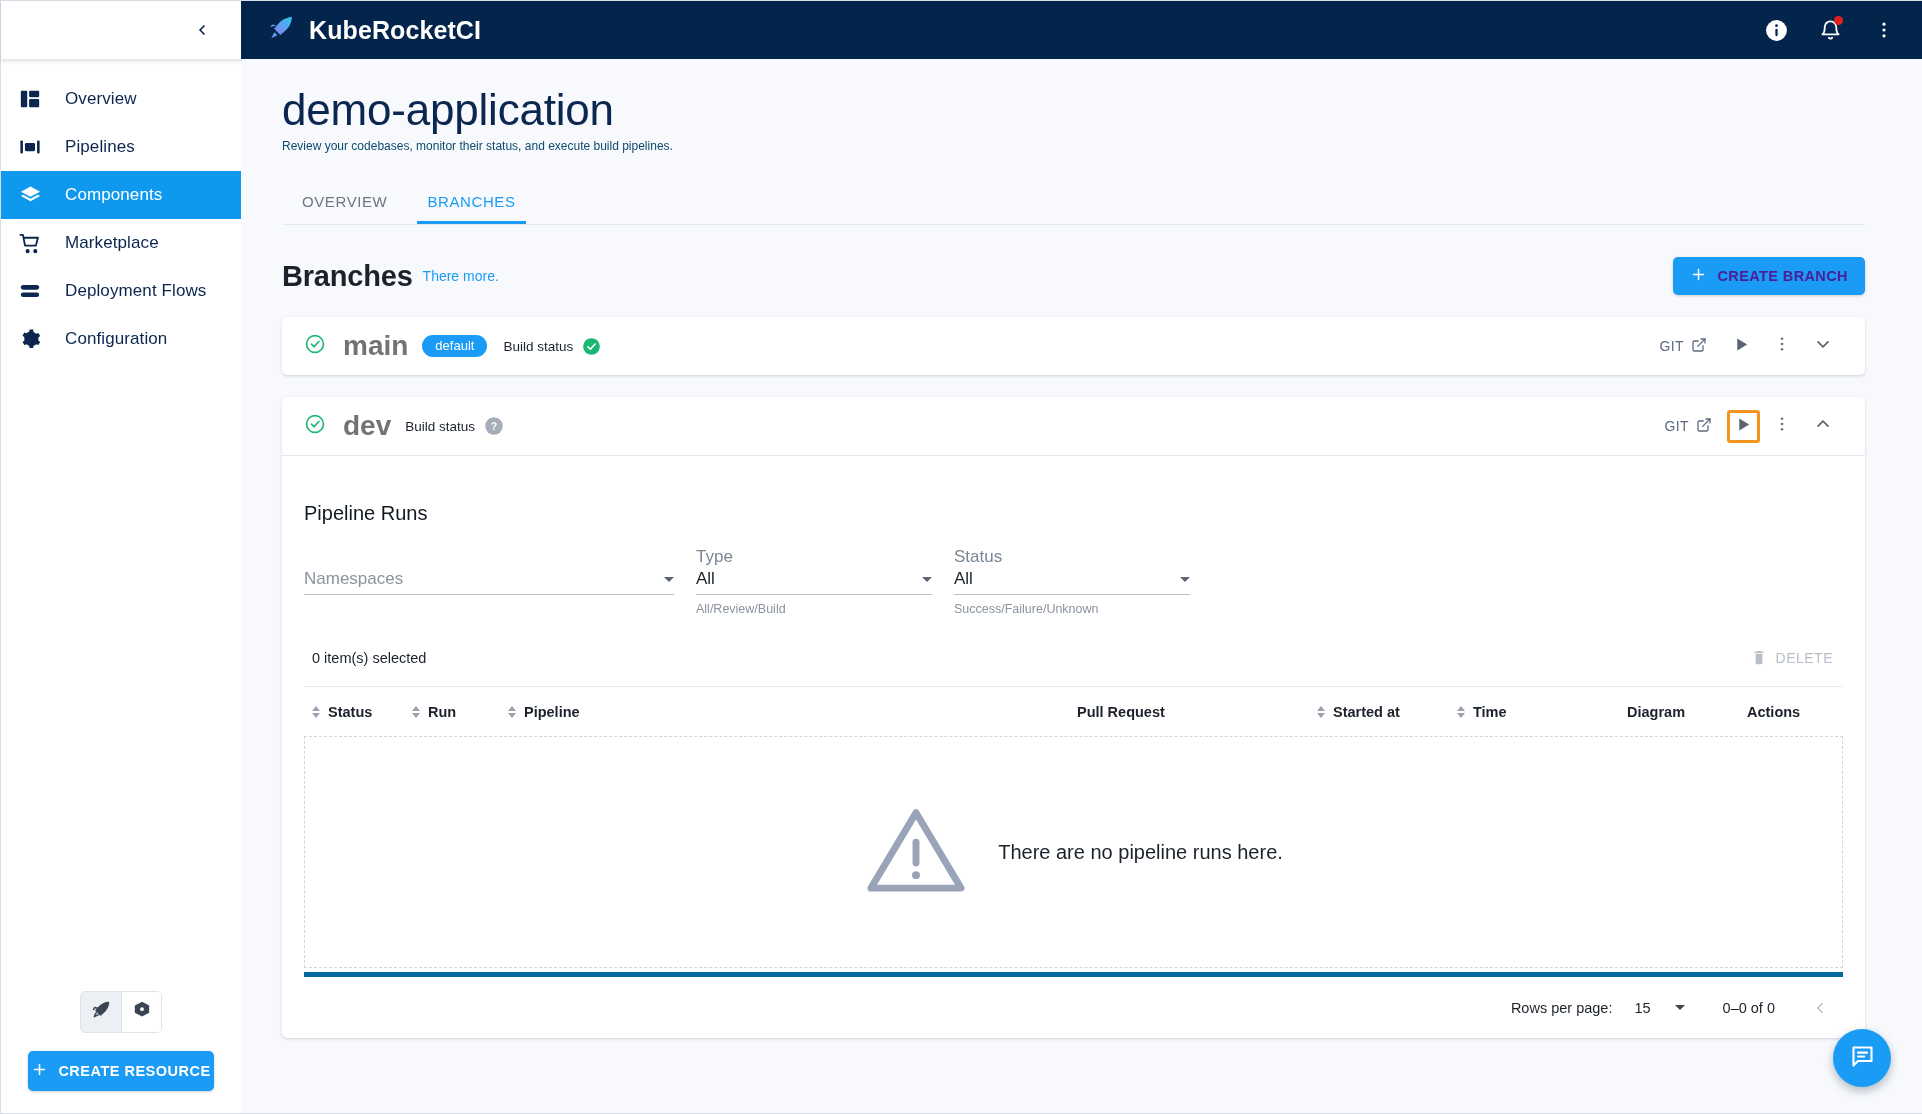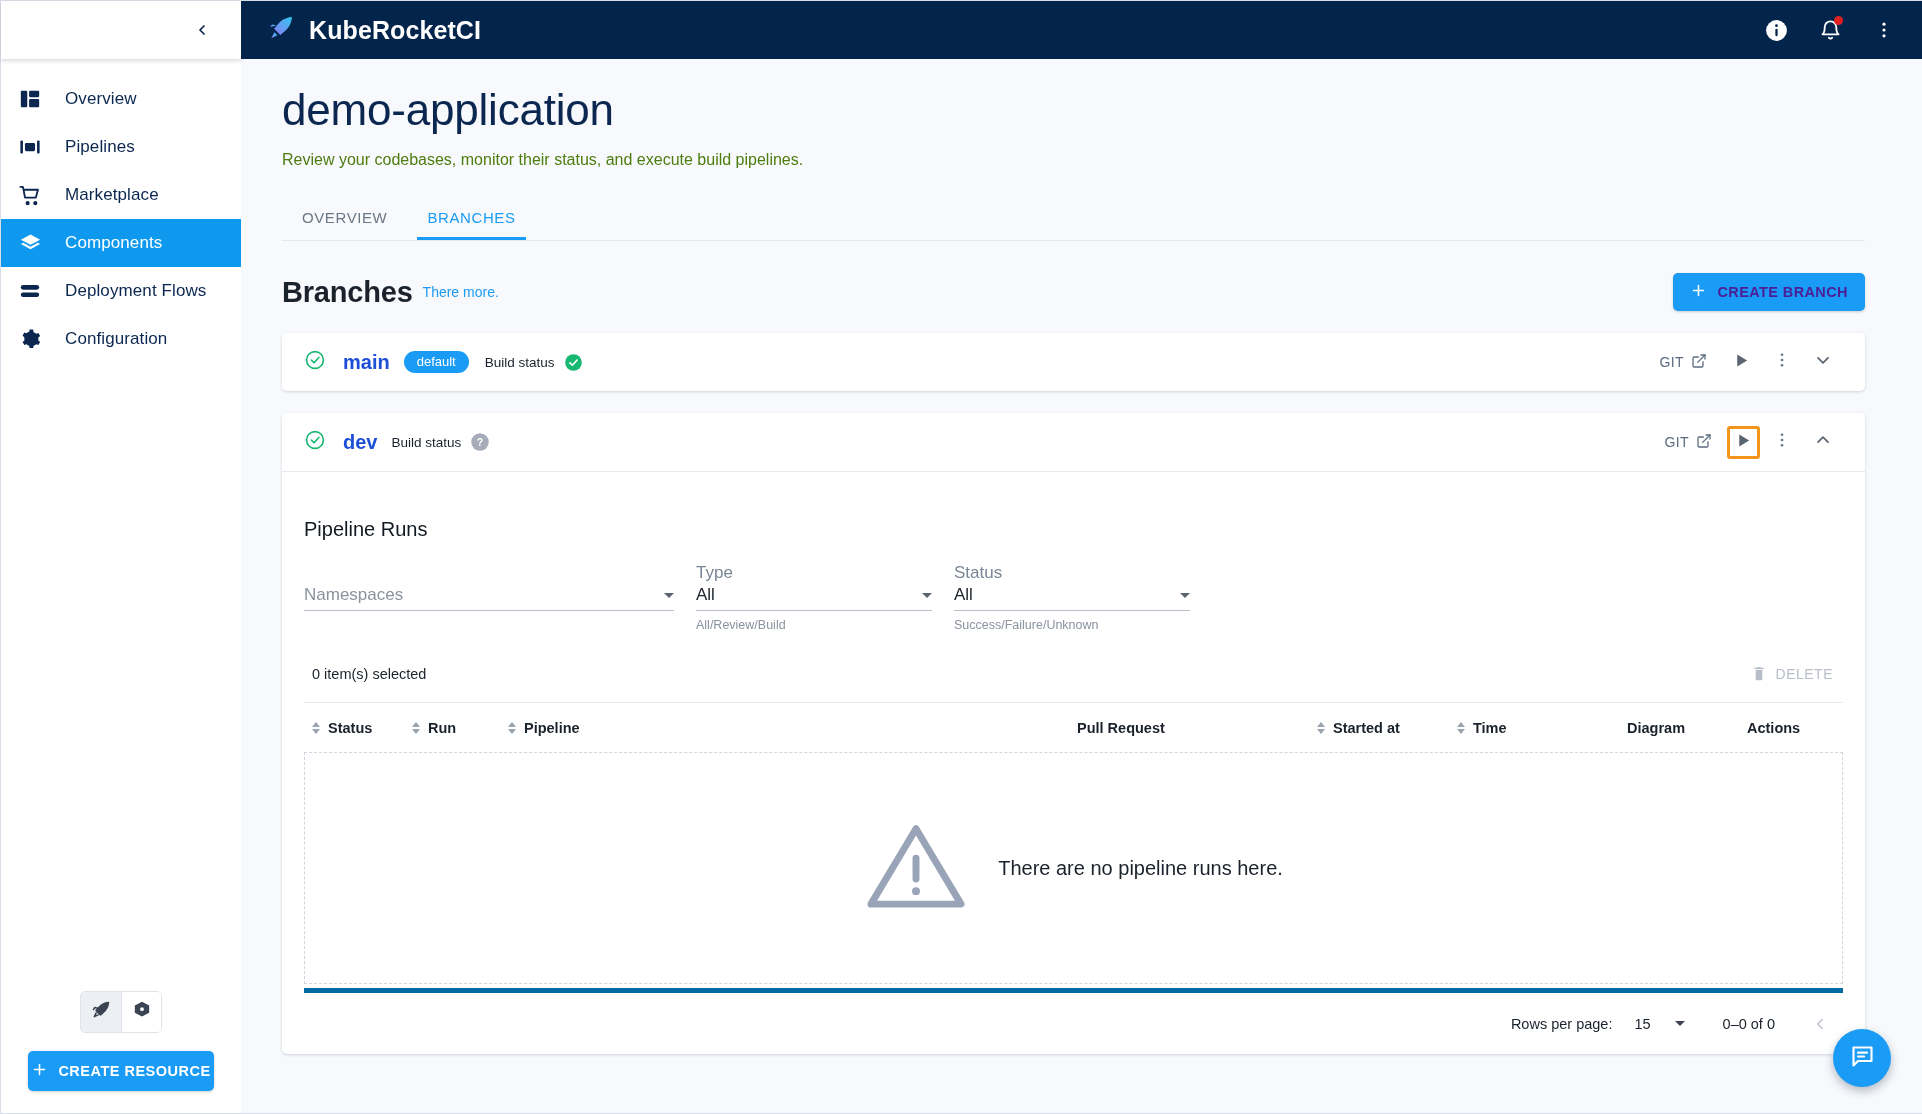--- a/index.html
+++ b/index.html
@@ -115,21 +115,21 @@
     width: 1681px; height: 1054px;
     background: #f7f9fc;
     overflow: hidden;
     padding: 0 57px 0 41px;
   }
   .page-title {
     font-size: 44px; font-weight: 400; color: #0b2750;
     margin-top: 26px; letter-spacing: -.2px;
   }
   .page-sub {
-    font-size: 16px; color: #4d7c0f; margin-top: 16px;
+    font-size: 12px; color: #0c4a6e; margin-top: 4px;
   }
 
   .tabs {
     display: flex; gap: 0; margin-top: 34px;
     border-bottom: 0;
   }
   .tab {
     font-size: 15px; font-weight: 500; letter-spacing: .6px;
     color: #6b7785; padding: 6px 20px 14px 20px;
     cursor: pointer; position: relative;
@@ -167,21 +167,21 @@
     background: #fff;
     border-radius: 5px;
     box-shadow: 0 1px 3px rgba(20,40,70,.18);
     margin-top: 22px;
   }
   .branch-row {
     height: 58px; display: flex; align-items: center;
     padding: 0 23px 0 22px;
   }
   .branch-name {
-    font-size: 20px; font-weight: 700; color: #1d4ed8; margin-left: 17px;
+    font-size: 28px; font-weight: 700; color: #737373; margin-left: 17px;
   }
   .chip-default {
     margin-left: 14px;
     background: #1a9bf5; color: #fff;
     font-size: 13px; font-weight: 500;
     border-radius: 14px; padding: 4px 13px 5px;
     line-height: 1;
   }
   .build-status-label {
     margin-left: 16px; font-size: 13.5px; color: #1b222b;
@@ -333,39 +333,39 @@
         <span class="nav-icon">
           <svg width="22" height="22" viewBox="0 0 24 24" fill="currentColor">
               <rect x="1.5" y="5" width="2.8" height="14" rx="1"></rect>
               <rect x="19.7" y="5" width="2.8" height="14" rx="1"></rect>
               <rect x="6.5" y="7.5" width="11" height="9" rx="1.4"></rect>
             </svg>
         </span>
         <span class="nav-label">Pipelines</span>
       </div>
 
+      <div class="nav-item active">
+        <span class="nav-icon">
+          <svg width="23" height="23" viewBox="0 0 24 24" fill="currentColor">
+              <path d="M12 2.6 22 8l-10 5.4L2 8z"></path>
+              <path d="M2 12.6 12 18l10-5.4-2.4-1.3L12 15.4 4.4 11.3z"></path>
+            </svg>
+        </span>
+        <span class="nav-label">Components</span>
+      </div>
+
       <div class="nav-item">
         <span class="nav-icon">
           <svg width="23" height="23" viewBox="0 0 24 24" fill="none" stroke="currentColor" stroke-width="1.9" stroke-linecap="round" stroke-linejoin="round">
               <path d="M1.5 3h2.6l2.2 11.2h11.3l2.2-8.2H5.2"></path>
               <circle cx="9" cy="20" r="1.2" fill="currentColor"></circle>
               <circle cx="17" cy="20" r="1.2" fill="currentColor"></circle>
             </svg>
         </span>
         <span class="nav-label">Marketplace</span>
-      </div>
-
-      <div class="nav-item active">
-        <span class="nav-icon">
-          <svg width="23" height="23" viewBox="0 0 24 24" fill="currentColor">
-              <path d="M12 2.6 22 8l-10 5.4L2 8z"></path>
-              <path d="M2 12.6 12 18l10-5.4-2.4-1.3L12 15.4 4.4 11.3z"></path>
-            </svg>
-        </span>
-        <span class="nav-label">Components</span>
       </div>
 
       <div class="nav-item">
         <span class="nav-icon">
           <svg width="22" height="22" viewBox="0 0 24 24" fill="currentColor">
               <rect x="2" y="5.5" width="20" height="5" rx="2.5"></rect>
               <rect x="2" y="13.5" width="20" height="5" rx="2.5"></rect>
             </svg>
         </span>
         <span class="nav-label">Deployment Flows</span>

